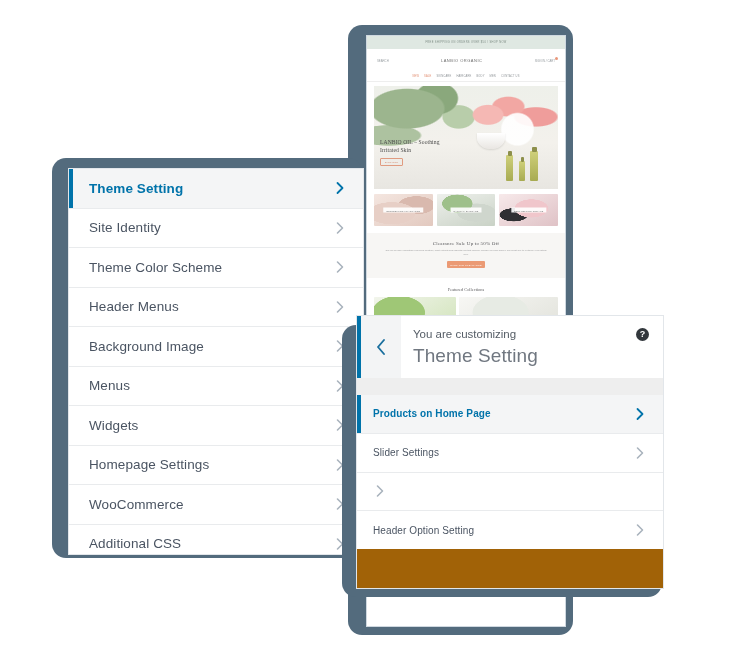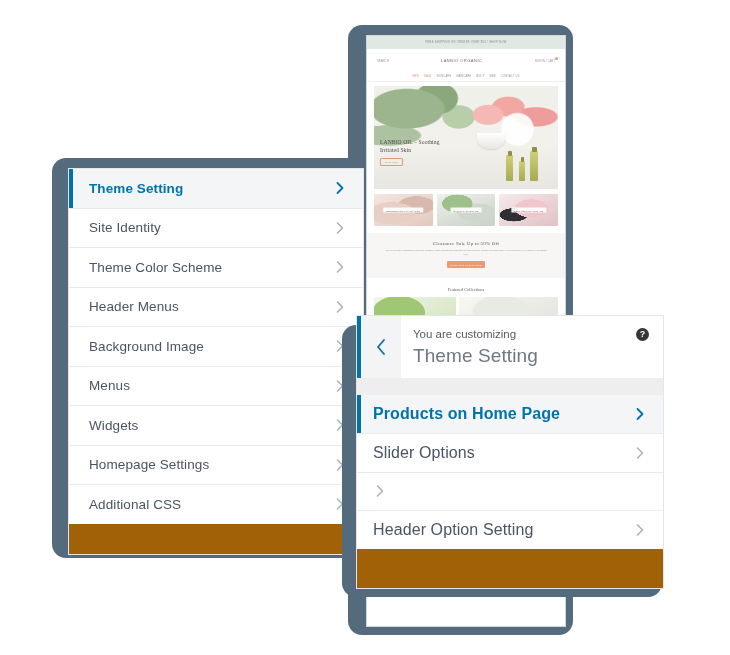--- a/index.html
+++ b/index.html
@@ -235,21 +235,21 @@
     position: relative;
     height: 38.5px;
     display: flex; align-items: center;
     padding: 0 16px 0 20px;
     border-bottom: 1px solid #e9ebed;
     background: #ffffff;
     cursor: pointer;
   }
   .cz-row:last-child { border-bottom: none; }
   .cz-row .lbl {
-    flex: 1; font-size: 16px; color: #4a5462; letter-spacing: .1px;
+    flex: 1; font-size: 10px; color: #4a5462; letter-spacing: .1px;
   }
   .cz-row.active { background: #f4f5f6; }
   .cz-row.active::before {
     content: ""; position: absolute; left: 0; top: 0; bottom: 0;
     width: 4px; background: #0073aa;
   }
   .cz-row.active .lbl { color: #0073aa; font-weight: 700; }
   .chev { width: 14px; height: 14px; flex: none; }
   .chev svg { display: block; }
 
@@ -437,20 +437,28 @@
 
     <div class="cz-row">
       <span class="lbl">Homepage Settings</span>
       <span class="chev">
         <svg viewBox="0 0 14 14" width="14" height="14">
             <path d="M4.5 2 L9.5 7 L4.5 12" fill="none" stroke="#a9b3bd" stroke-width="1.6" stroke-linecap="round" stroke-linejoin="round"></path>
           </svg>
       </span>
     </div>
 
+    <div class="cz-row">
+      <span class="lbl">WooCommerce</span>
+      <span class="chev">
+        <svg viewBox="0 0 14 14" width="14" height="14">
+            <path d="M4.5 2 L9.5 7 L4.5 12" fill="none" stroke="#a9b3bd" stroke-width="1.6" stroke-linecap="round" stroke-linejoin="round"></path>
+          </svg>
+      </span>
+    </div>
 
     <div class="cz-row">
       <span class="lbl">Additional CSS</span>
       <span class="chev">
         <svg viewBox="0 0 14 14" width="14" height="14">
             <path d="M4.5 2 L9.5 7 L4.5 12" fill="none" stroke="#a9b3bd" stroke-width="1.6" stroke-linecap="round" stroke-linejoin="round"></path>
           </svg>
       </span>
     </div>
 
@@ -483,21 +491,21 @@
     <div class="cz-row active">
       <span class="lbl">Products on Home Page</span>
       <span class="chev">
         <svg viewBox="0 0 14 14" width="14" height="14">
             <path d="M4.5 2 L9.5 7 L4.5 12" fill="none" stroke="#0073aa" stroke-width="1.8" stroke-linecap="round" stroke-linejoin="round"></path>
           </svg>
       </span>
     </div>
 
     <div class="cz-row">
-      <span class="lbl">Slider Options</span>
+      <span class="lbl">Slider Settings</span>
       <span class="chev">
         <svg viewBox="0 0 14 14" width="14" height="14">
             <path d="M4.5 2 L9.5 7 L4.5 12" fill="none" stroke="#a9b3bd" stroke-width="1.6" stroke-linecap="round" stroke-linejoin="round"></path>
           </svg>
       </span>
     </div>
 
 
     <div class="cz-row">
       <span class="chev">

